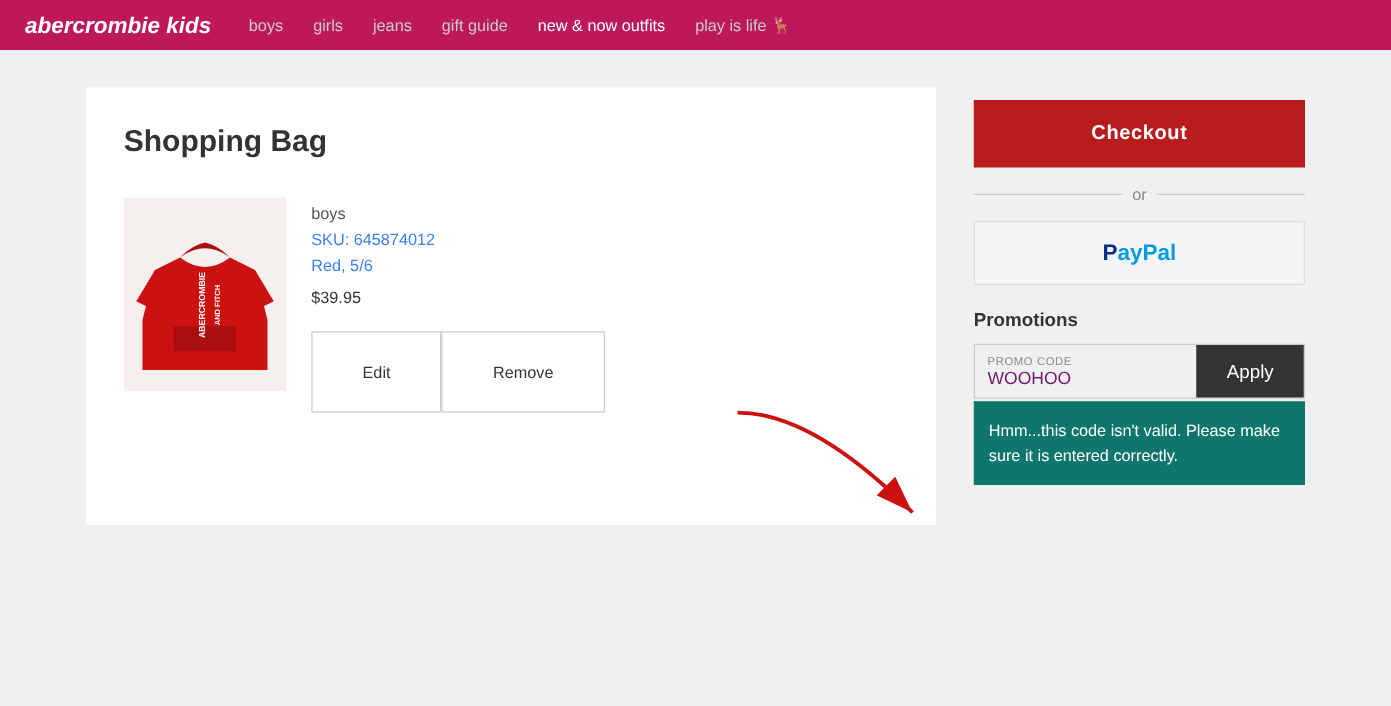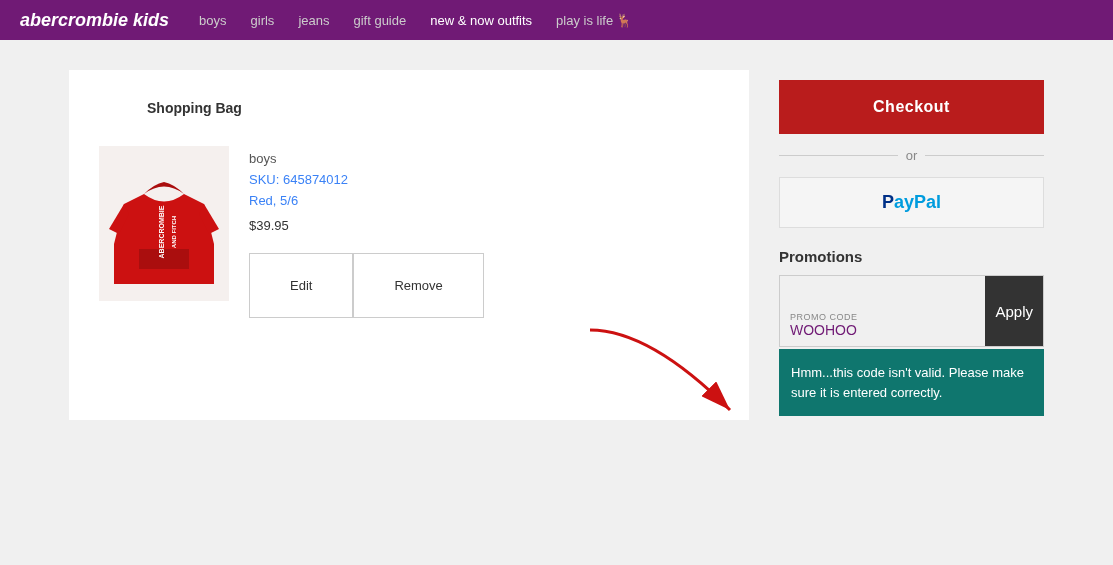--- a/index.html
+++ b/index.html
@@ -1,20 +1,20 @@
 <!DOCTYPE html>
 <html><head>
   <meta charset="utf-8">
   <style>
     * { box-sizing: border-box; margin: 0; padding: 0; }
     body { font-family: Arial, sans-serif; background: #f0f0f0; font-size: 14px; }
 
     
     .nav {
-      background: #701a75;
+      background: #be185d;
       display: flex;
       align-items: center;
       padding: 0 20px;
       height: 40px;
     }
     .nav-brand {
       color: #fff;
       font-style: italic;
       font-size: 18px;
       font-weight: bold;
@@ -45,25 +45,24 @@
     }
 
     
     .bag-section {
       background: #fff;
       padding: 30px;
       width: 680px;
       min-height: 350px;
     }
     .bag-title {
-      font-size: 14px;
+      font-size: 24px;
       font-weight: bold;
       margin-bottom: 30px;
       color: #333;
-      margin-left: 48px;
     }
     .bag-item {
       display: flex;
       gap: 20px;
     }
     .item-image {
       width: 130px;
       height: 155px;
       background: #f5f0ee;
       flex-shrink: 0;
@@ -172,42 +171,41 @@
 
     .promo-input-row {
       display: flex;
       border: 1px solid #ccc;
     }
     .promo-field-wrapper {
       flex: 1;
       padding: 8px 10px;
       border: none;
       outline: none;
-      margin-top: 28px;
     }
     .promo-label {
       font-size: 9px;
       color: #888;
       text-transform: uppercase;
       letter-spacing: 0.5px;
       display: block;
     }
     .promo-input {
       width: 100%;
       border: none;
       outline: none;
       font-size: 14px;
       color: #701a75;
       background: transparent;
     }
     .apply-btn {
       background: #333;
       color: #fff;
       border: none;
-      padding: 0 10px;
+      padding: 0 24px;
       font-size: 15px;
       cursor: pointer;
       font-weight: 500;
     }
 
     .promo-error {
       background: #0f766e;
       color: #fff;
       padding: 14px 12px;
       font-size: 13px;

